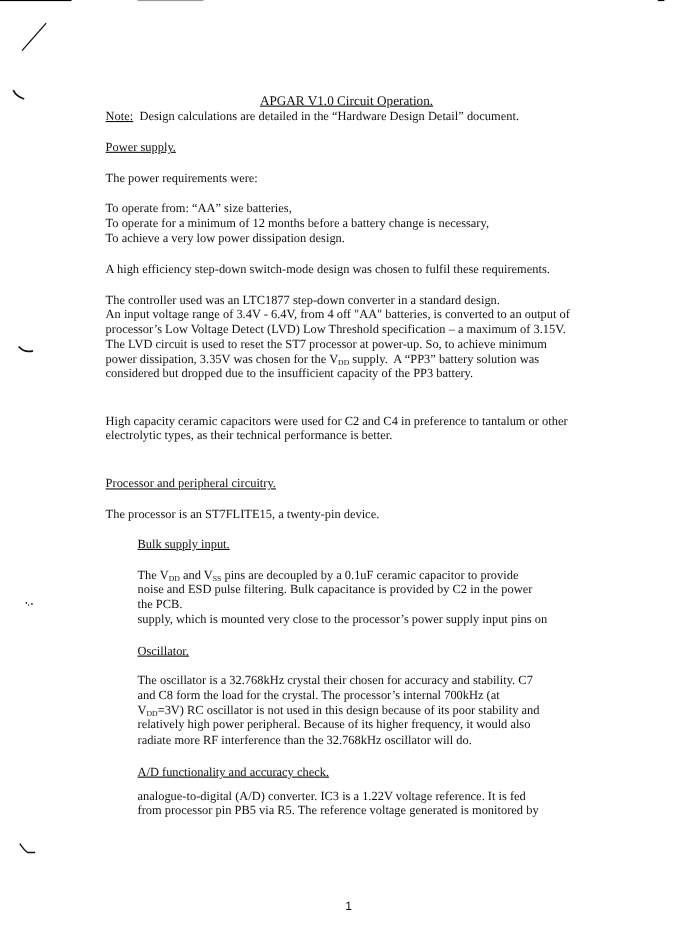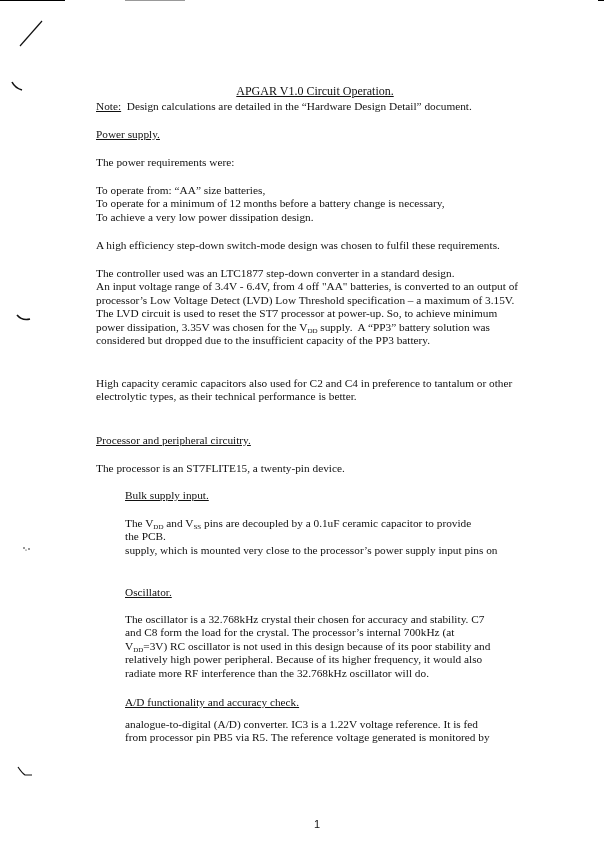--- a/index.html
+++ b/index.html
@@ -65,30 +65,31 @@
 <div class="para l1" style="top:267px">
   <div>The controller used was an LTC1877 step-down converter in a standard design.</div>
   <div>An input voltage range of 3.4V - 6.4V, from 4 off "AA" batteries, is converted to an output of</div>
   <div>processor’s Low Voltage Detect (LVD) Low Threshold specification – a maximum of 3.15V.</div>
   <div>The LVD circuit is used to reset the ST7 processor at power-up.  So, to achieve minimum</div>
   <div><span>power dissipation, 3.35V was chosen for the V</span><sub>DD</sub><span style="white-space:pre"> supply.  A “PP3” battery solution was</span></div>
   <div>considered but dropped due to the insufficient capacity of the PP3 battery.</div>
 </div>
 
 <div class="para l1" style="top:377px">
-  <div>High capacity ceramic capacitors also used for C2 and C4 in preference to tantalum or other</div>
+  <div>High capacity ceramic capacitors were used for C2 and C4 in preference to tantalum or other</div>
   <div>electrolytic types, as their technical performance is better.</div>
 </div>
 
 <div class="abs l1 u" style="top:434px">Processor and peripheral circuitry.</div>
 <div class="abs l1" style="top:462px">The processor is an ST7FLITE15, a twenty-pin device.</div>
 
 <div class="abs l2 u" style="top:489px">Bulk supply input.</div>
 <div class="para l2" style="top:517px">
   <div><span>The V</span><sub>DD</sub><span style="white-space:pre"> and V</span><sub>SS</sub><span style="white-space:pre"> pins are decoupled by a 0.1uF ceramic capacitor to provide</span></div>
+  <div>noise and ESD pulse filtering.  Bulk capacitance is provided by C2 in the power</div>
   <div>the PCB.</div>
   <div>supply, which is mounted very close to the processor’s power supply input pins on</div>
 </div>
 
 <div class="abs l2 u" style="top:586px">Oscillator.</div>
 <div class="para l2" style="top:613px">
   <div>The oscillator is a 32.768kHz crystal their chosen for accuracy and stability.  C7</div>
   <div>and C8 form the load for the crystal.  The processor’s internal 700kHz (at</div>
   <div><span>V</span><sub>DD</sub><span>=3V) RC oscillator is not used in this design because of its poor stability and</span></div>
   <div>relatively high power peripheral.  Because of its higher frequency, it would also</div>

